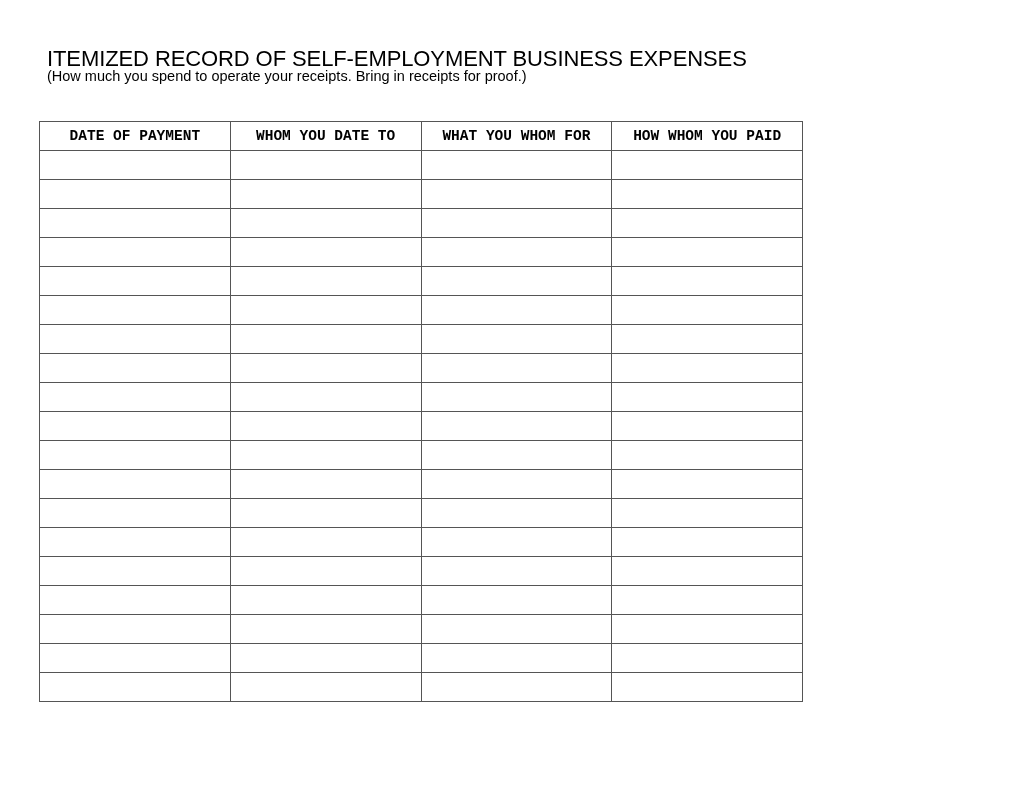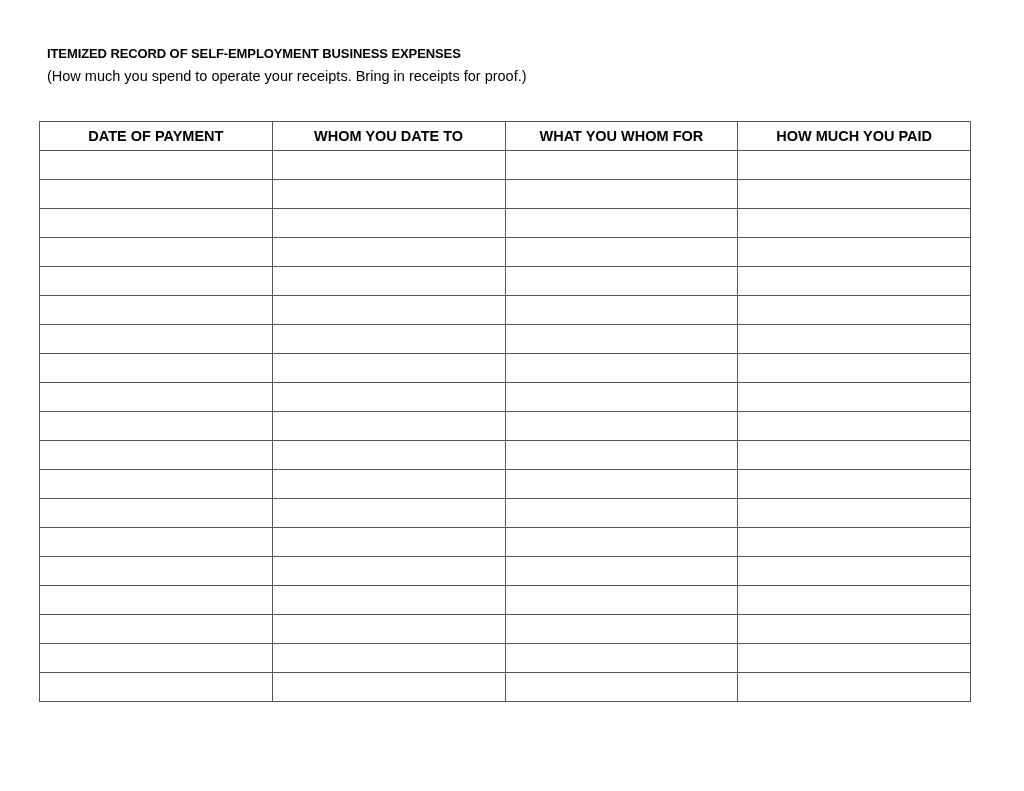--- a/index.html
+++ b/index.html
@@ -12,39 +12,40 @@
       height: 791px;
       position: relative;
       overflow: hidden;
       font-family: "Liberation Sans", sans-serif;
       color: #000;
     }
     .title {
       position: absolute;
       left: 47px;
       top: 46px;
-      font-size: 13px;
-      font-weight: bold;
+      font-size: 22px;
+      font-weight: normal;
       letter-spacing: -0.1px;
       white-space: nowrap;
     }
     .subtitle {
       position: absolute;
       left: 47px;
       top: 68px;
       font-size: 14.5px;
       white-space: nowrap;
     }
     table.ledger {
       position: absolute;
       left: 39px;
       top: 121px;
-      width: 932px;
+      width: 764px;
       border-collapse: collapse;
       table-layout: fixed;
+      font-family: Liberation Mono, monospace;
     }
     table.ledger th,
     table.ledger td {
       border: 1px solid #555;
       height: 28px;
       padding: 0;
     }
     table.ledger th {
       font-size: 14.5px;
       font-weight: bold;
@@ -60,21 +61,21 @@
 
 <div class="title">ITEMIZED RECORD OF SELF-EMPLOYMENT BUSINESS EXPENSES</div>
 <div class="subtitle">(How much you spend to operate your receipts. Bring in receipts for proof.)</div>
 
 <table class="ledger">
   <thead>
     <tr>
       <th>DATE OF PAYMENT</th>
       <th>WHOM YOU DATE TO</th>
       <th>WHAT YOU WHOM FOR</th>
-      <th>HOW MUCH YOU PAID</th>
+      <th>HOW WHOM YOU PAID</th>
     </tr>
   </thead>
   <tbody id="ledger-body">
       <tr>
         <td></td>
         <td></td>
         <td></td>
         <td></td>
       </tr>
       <tr>

